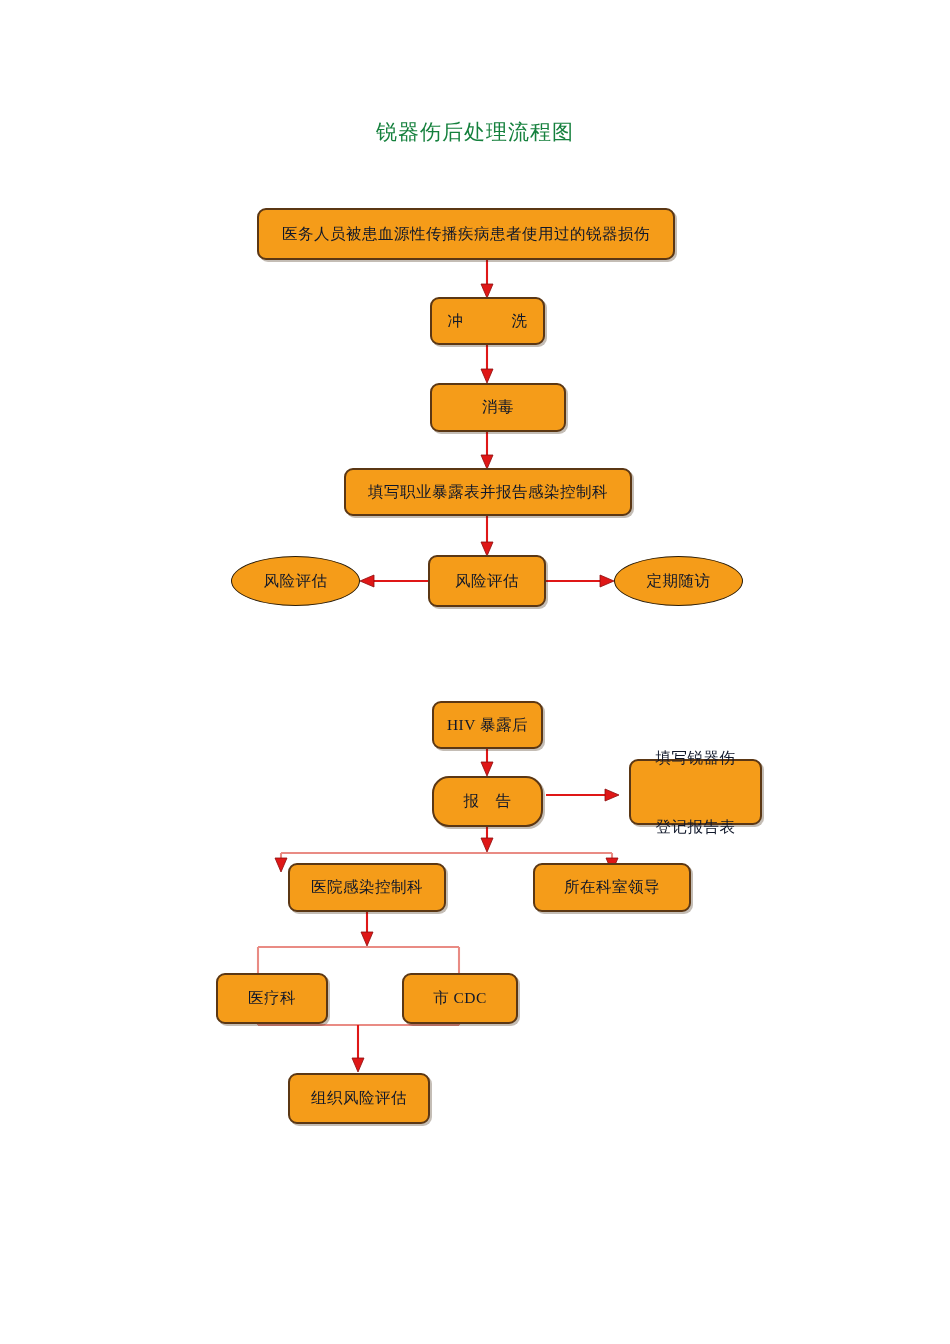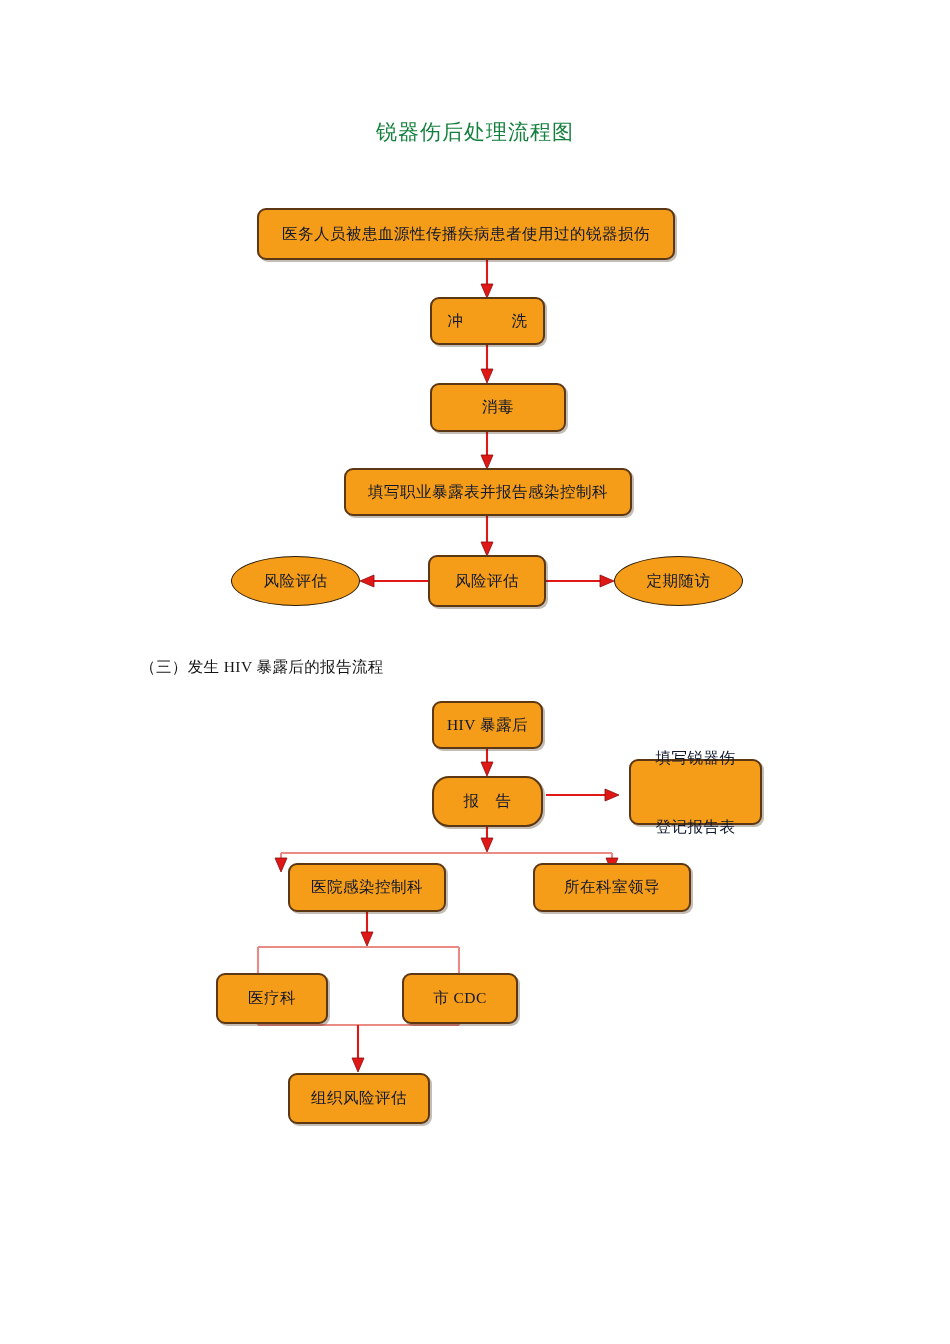--- a/index.html
+++ b/index.html
@@ -164,21 +164,20 @@
   <div class="node" style="left:430px; top:383px; width:136px; height:49px;">消毒</div>
 
   <div class="node" style="left:344px; top:468px; width:288px; height:48px;">填写职业暴露表并报告感染控制科</div>
 
   <div class="node" style="left:428px; top:555px; width:118px; height:52px;">风险评估</div>
 
   <div class="node ellipse" style="left:231px; top:556px; width:129px; height:50px;">风险评估</div>
 
   <div class="node ellipse" style="left:614px; top:556px; width:129px; height:50px;">定期随访</div>
 
-  <div class="section-head">（三）发生 HIV 暴露后的报告流程</div>
 
   <div class="node" style="left:432px; top:701px; width:111px; height:48px;">HIV 暴露后</div>
 
   <div class="node wide-gap" style="left:432px; top:776px; width:111px; height:51px;border-radius:17px;">报　告</div>
 
   <div class="node two-line" style="left:629px; top:759px; width:133px; height:66px;gap:45px;">
     <span>填写锐器伤</span>
     <span>登记报告表</span>
   </div>
 

